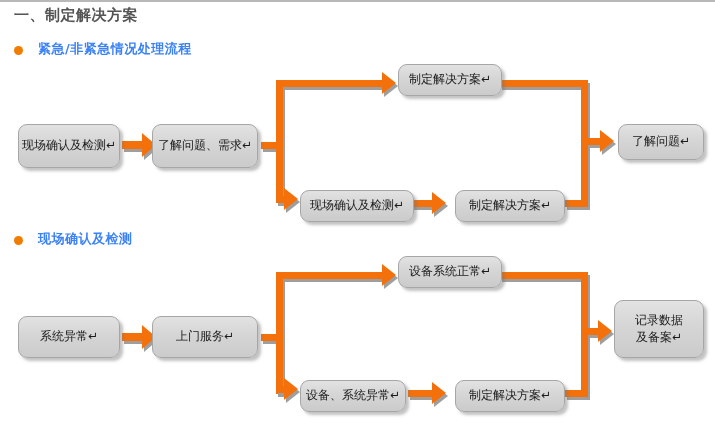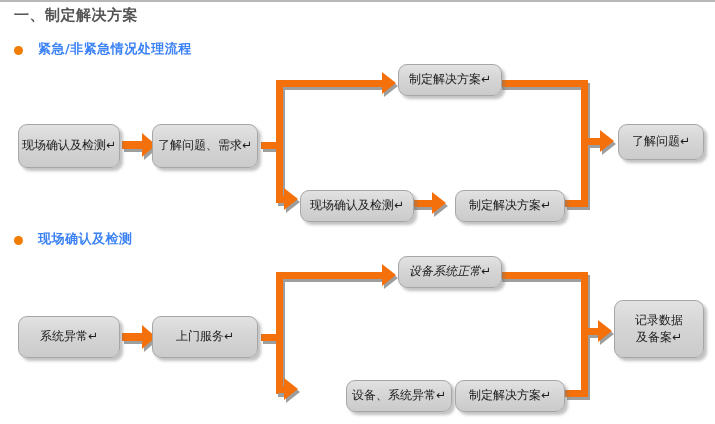--- a/index.html
+++ b/index.html
@@ -132,24 +132,24 @@
   <span class="bullet"></span>
   <span class="txt">现场确认及检测</span>
 </div>
 
 <div class="node" style="left:18px;top:316px;width:102px;height:42px;">
   <span class="lbl">系统异常↵</span>
 </div>
 <div class="node" style="left:152px;top:316px;width:106px;height:42px;">
   <span class="lbl">上门服务↵</span>
 </div>
-<div class="node" style="left:398px;top:256px;width:104px;height:32px;font-style:italic;">
+<div class="node" style="left:398px;top:256px;width:104px;height:32px;">
   <span class="lbl">设备系统正常↵</span>
 </div>
-<div class="node" style="left:300px;top:380px;width:106px;height:32px;margin-left:46px;">
+<div class="node" style="left:300px;top:380px;width:106px;height:32px;">
   <span class="lbl">设备、系统异常↵</span>
 </div>
 <div class="node" style="left:455px;top:380px;width:110px;height:32px;">
   <span class="lbl">制定解决方案↵</span>
 </div>
 <div class="node" style="left:614px;top:300px;width:90px;height:58px;">
   <span class="lbl">记录数据
 及备案↵</span>
 </div>
 

